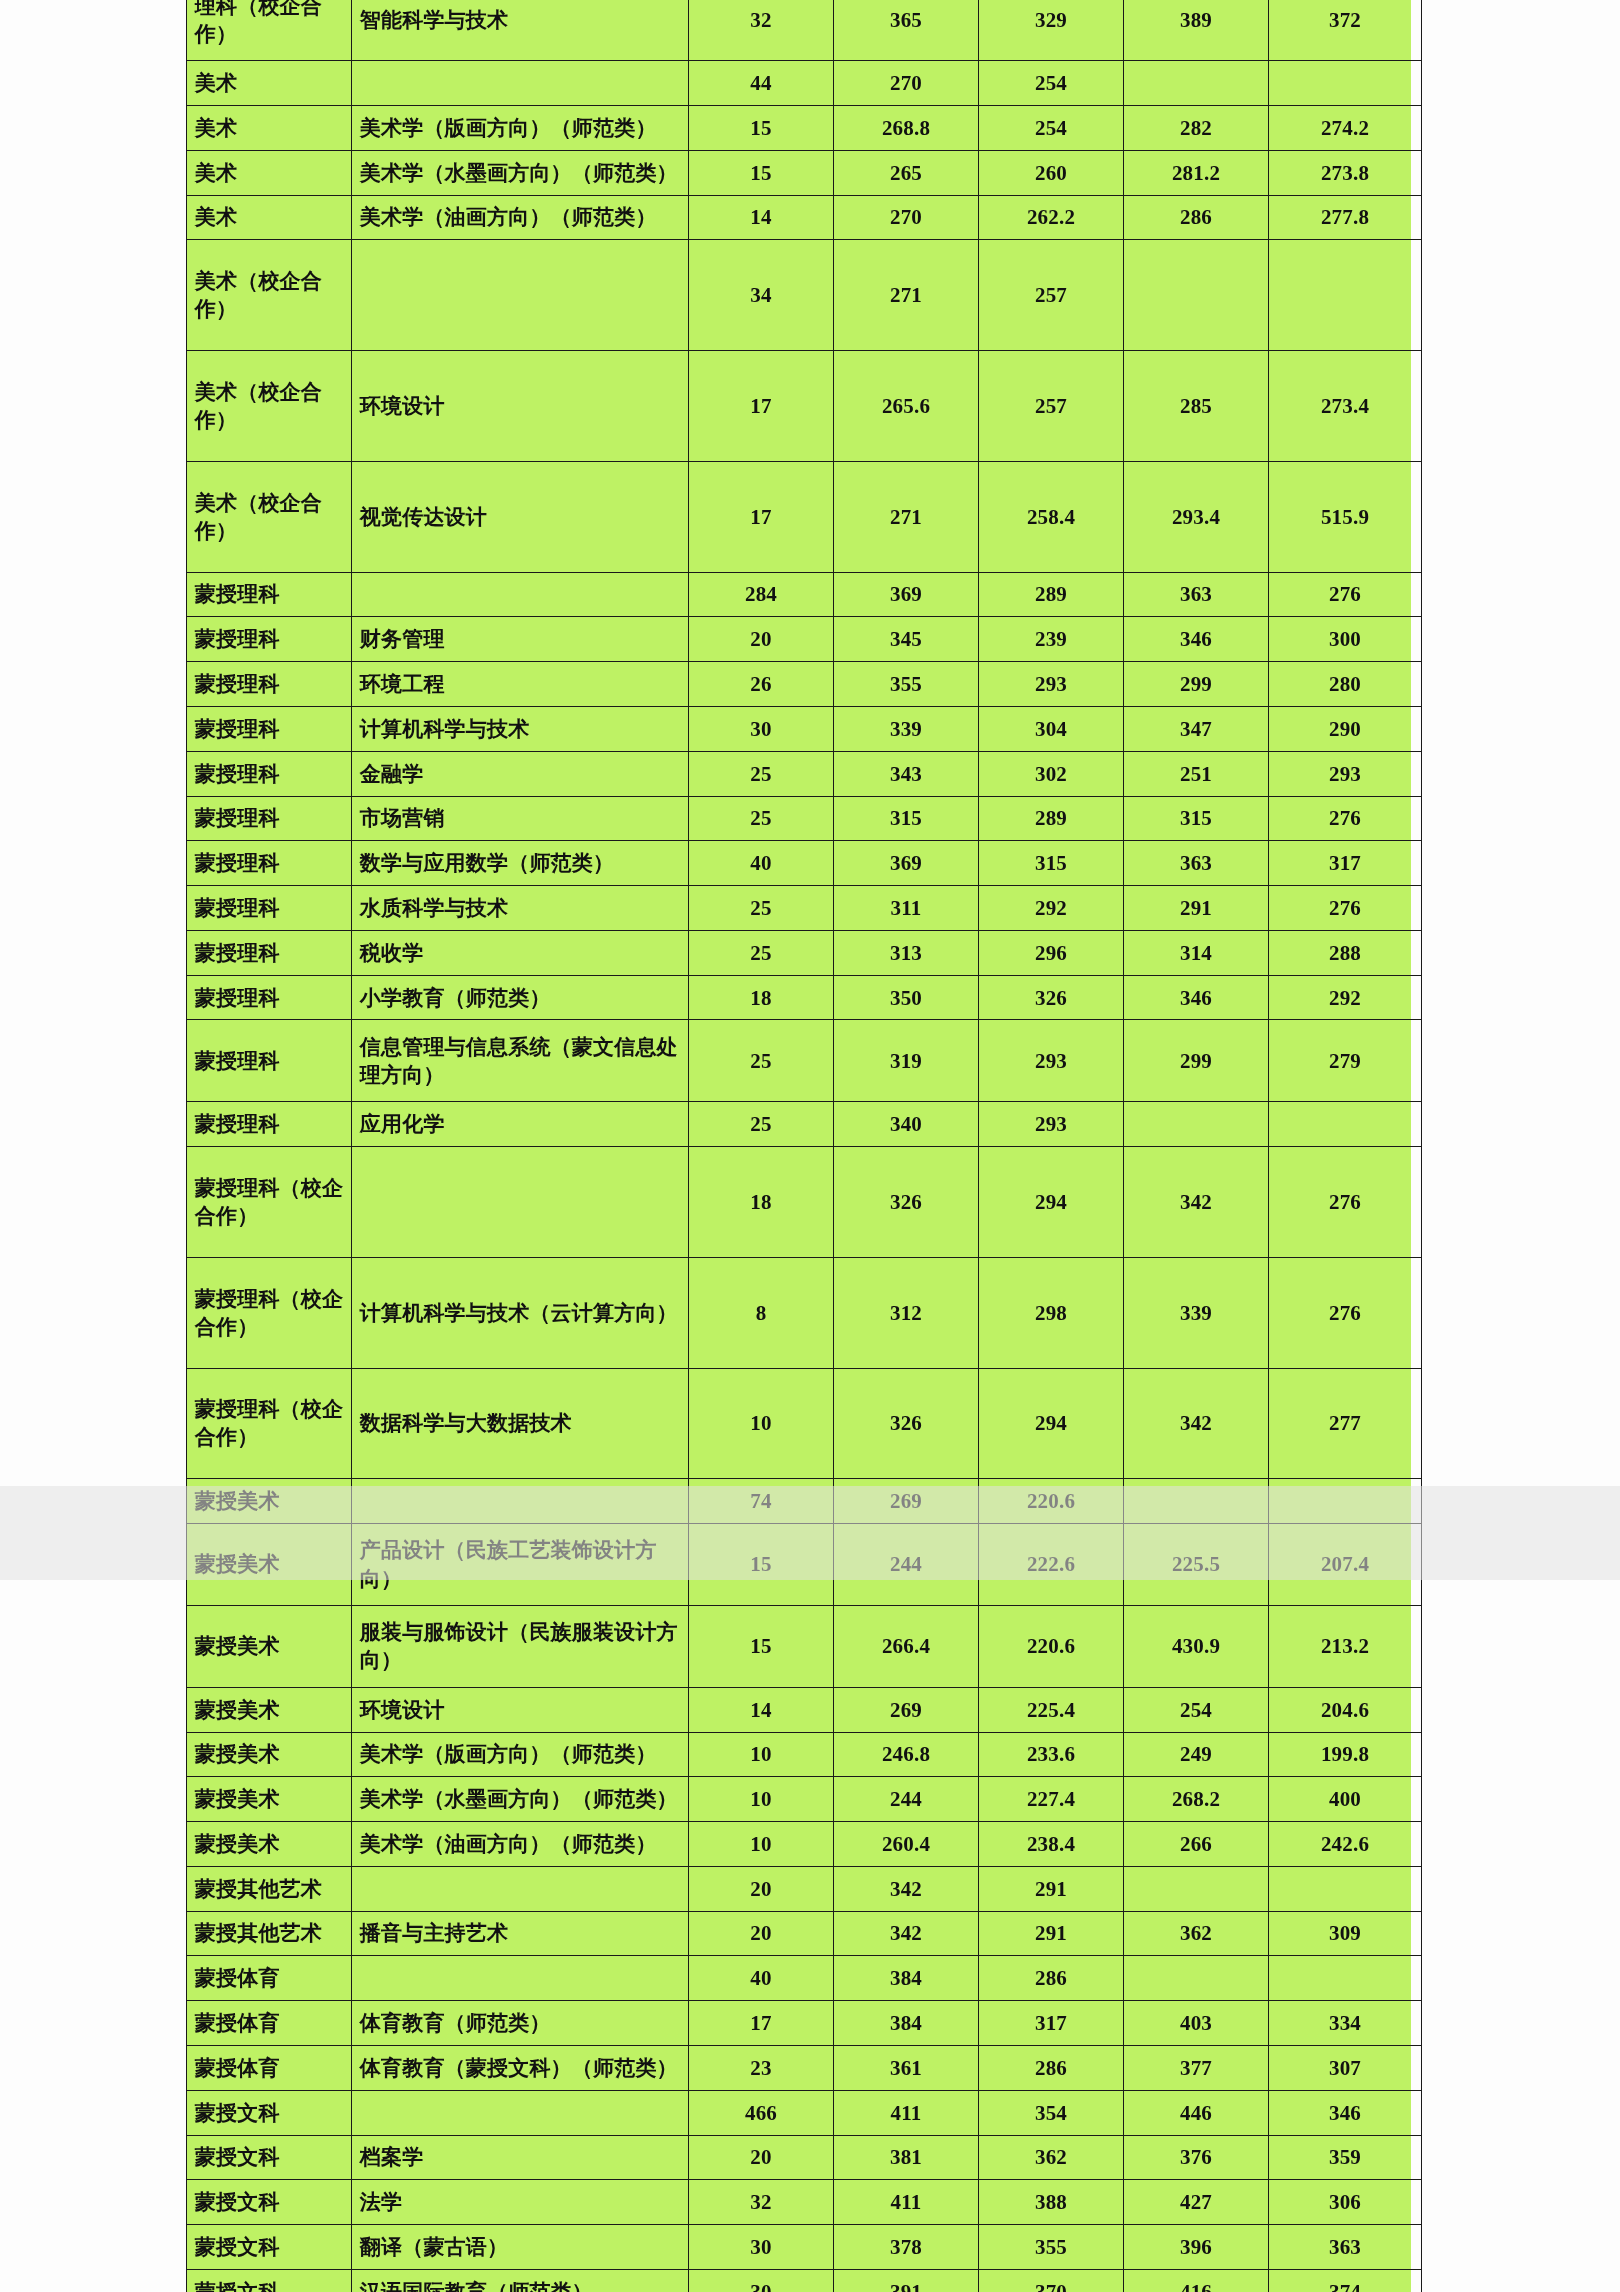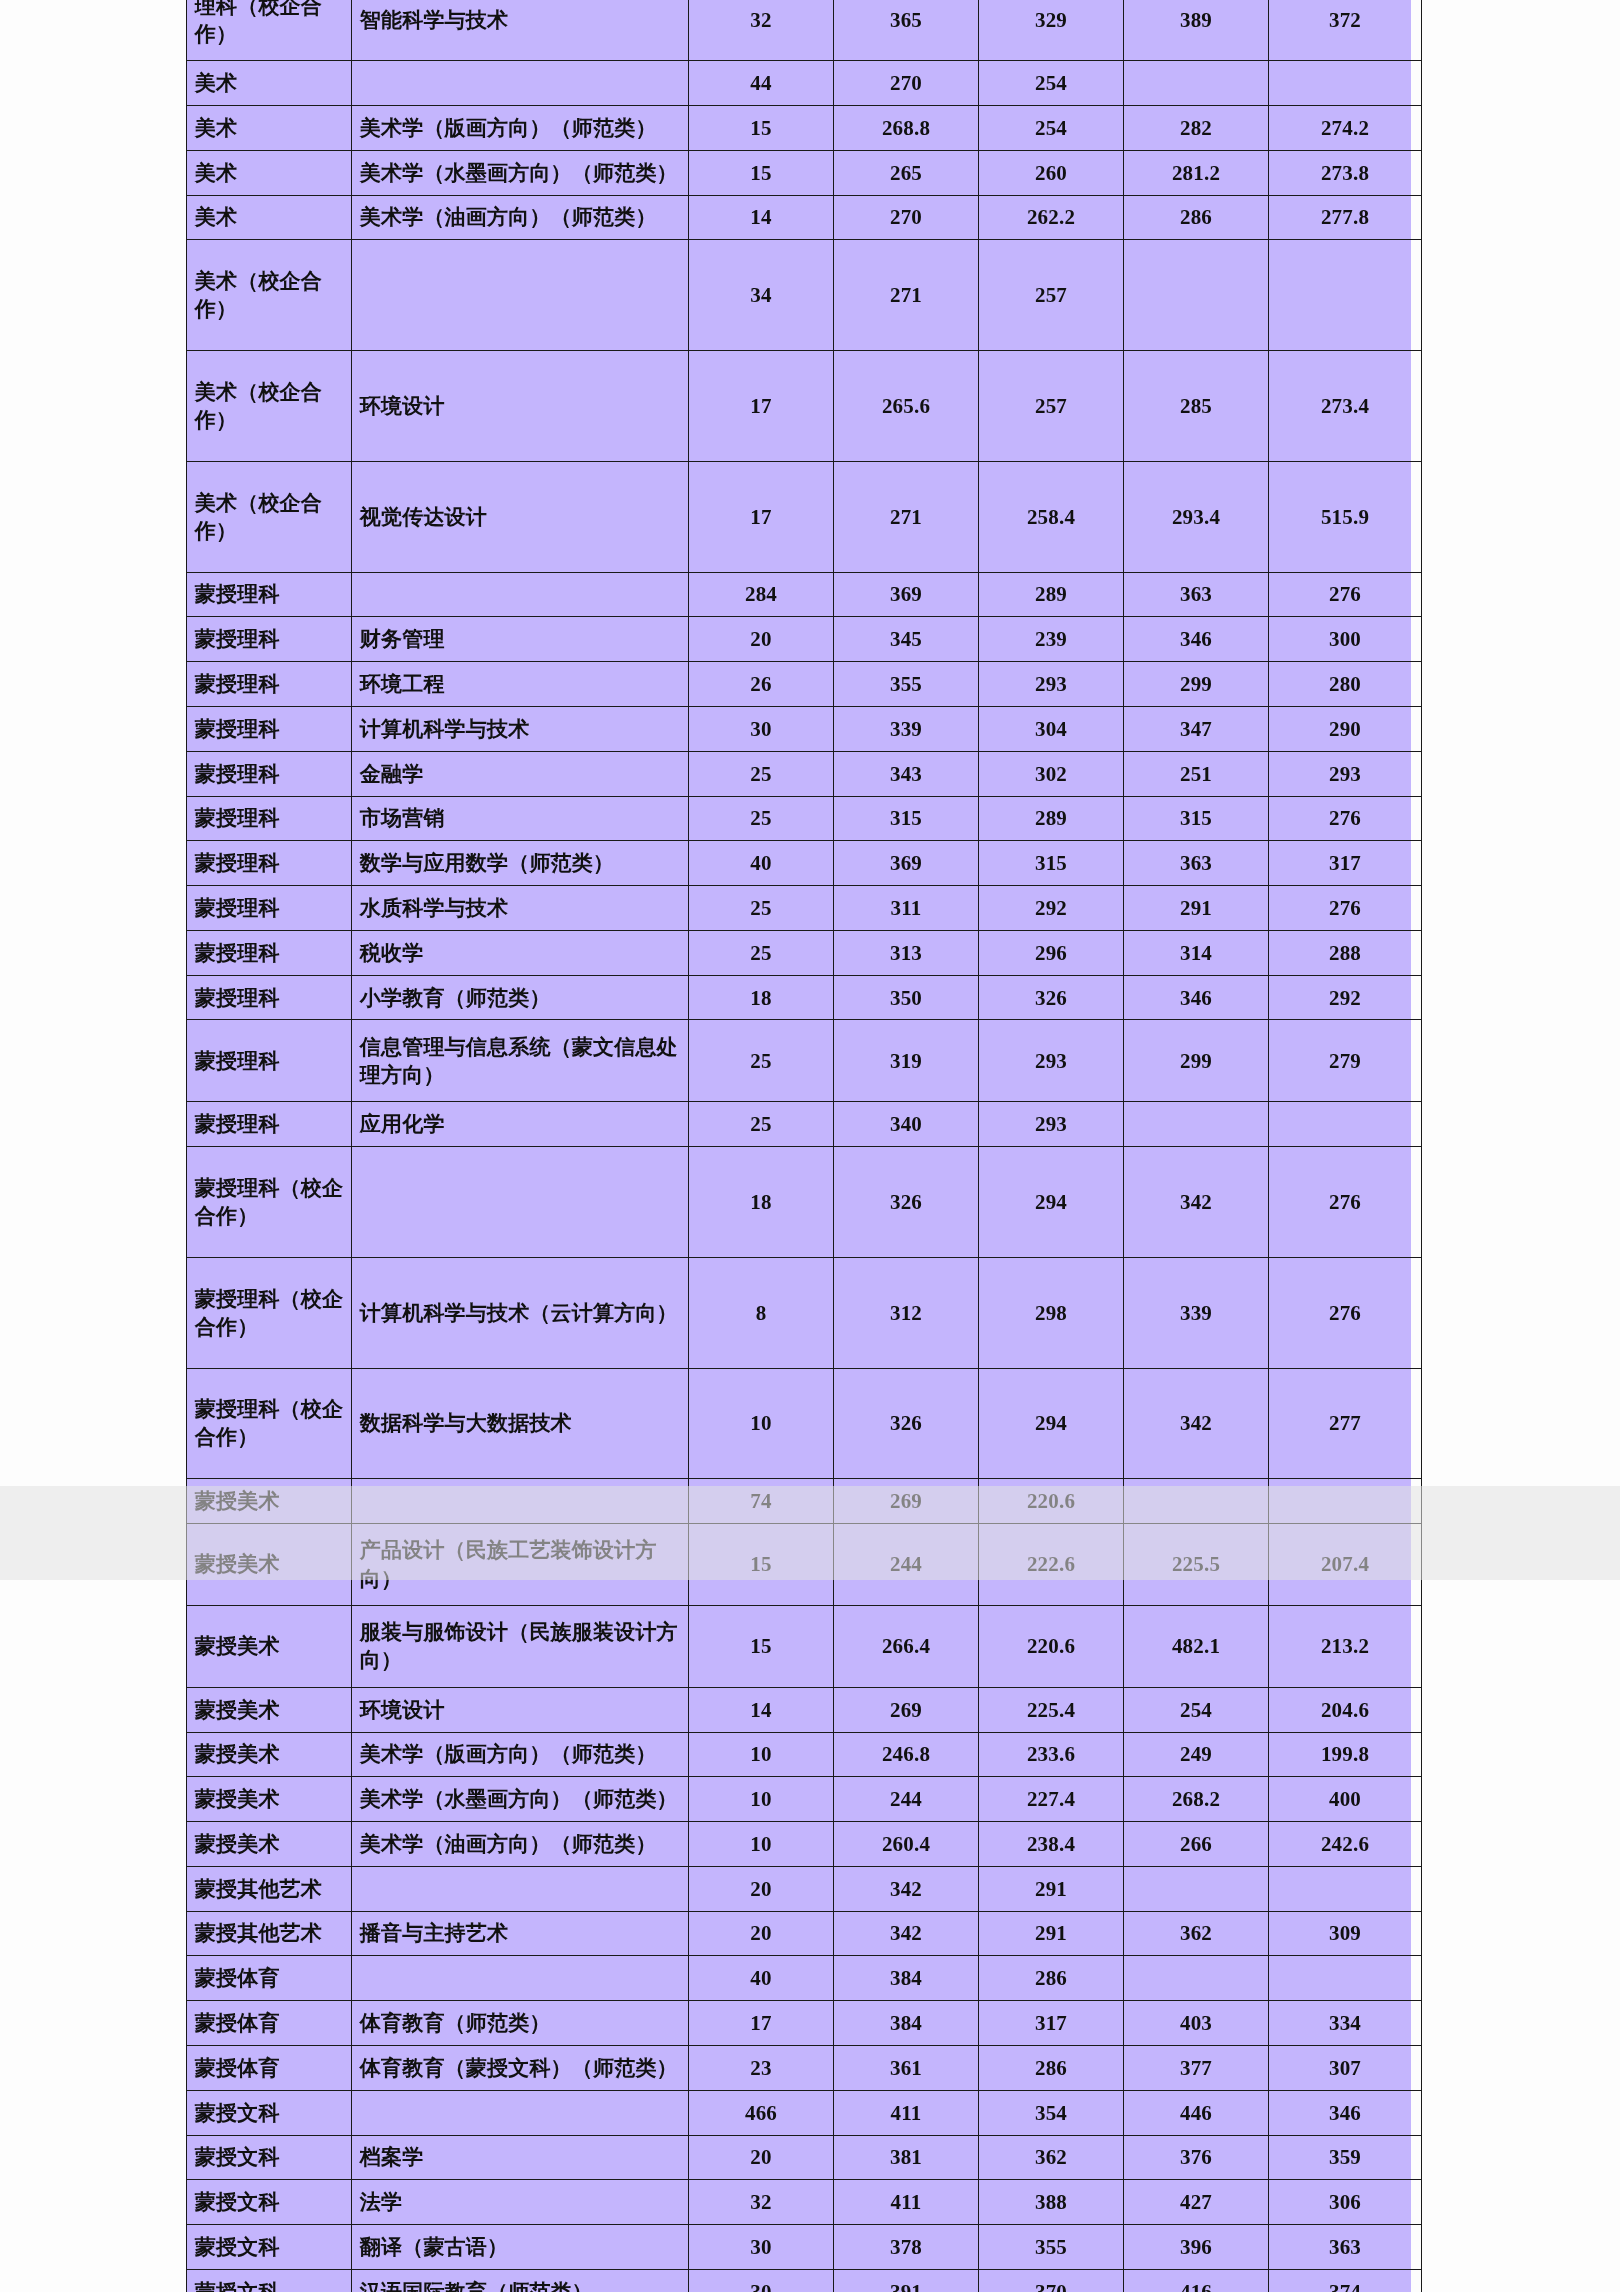--- a/index.html
+++ b/index.html
@@ -14,21 +14,21 @@
     position: relative;
     overflow: hidden;
   }
 
   
   #scan-page {
     position: absolute;
     left: 0; top: 0;
     width: 1620px;
     height: 2293px;
-    background: #c4b5fd;
+    background: #bef264;
   }
 
   
   #scan-margin-left {
     position: absolute;
     left: 0; top: 0;
     width: 186px; height: 2293px;
     background: #fdfdfd;
   }
   #scan-margin-right {
@@ -336,21 +336,21 @@
             <td class="cell-num">222.6</td>
             <td class="cell-num">225.5</td>
             <td class="cell-num">207.4</td>
           </tr>
           <tr class="row-tall">
             <td class="cell-category">蒙授美术</td>
             <td class="cell-major">服装与服饰设计（民族服装设计方向）</td>
             <td class="cell-num">15</td>
             <td class="cell-num">266.4</td>
             <td class="cell-num">220.6</td>
-            <td class="cell-num">482.1</td>
+            <td class="cell-num">430.9</td>
             <td class="cell-num">213.2</td>
           </tr>
           <tr class="row-normal">
             <td class="cell-category">蒙授美术</td>
             <td class="cell-major">环境设计</td>
             <td class="cell-num">14</td>
             <td class="cell-num">269</td>
             <td class="cell-num">225.4</td>
             <td class="cell-num">254</td>
             <td class="cell-num">204.6</td>

